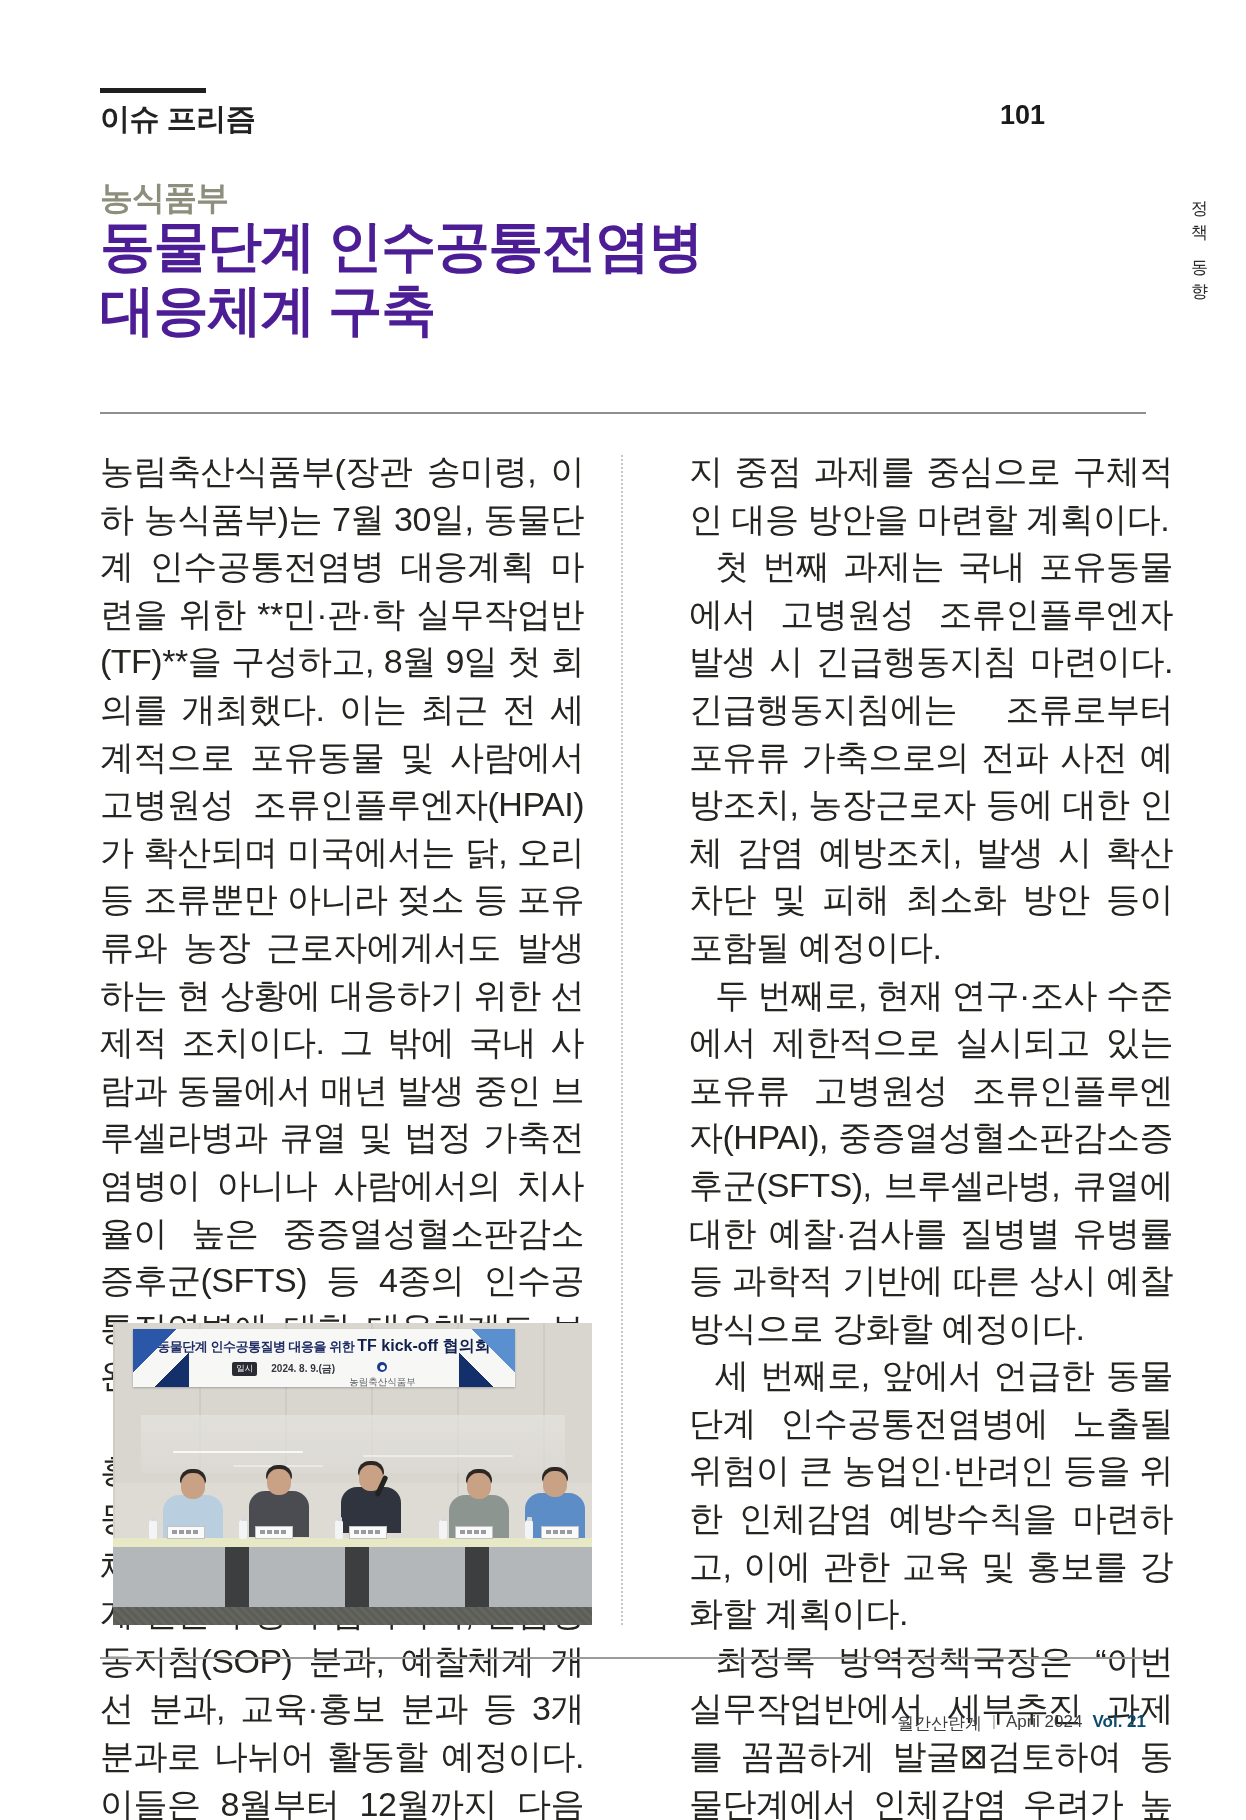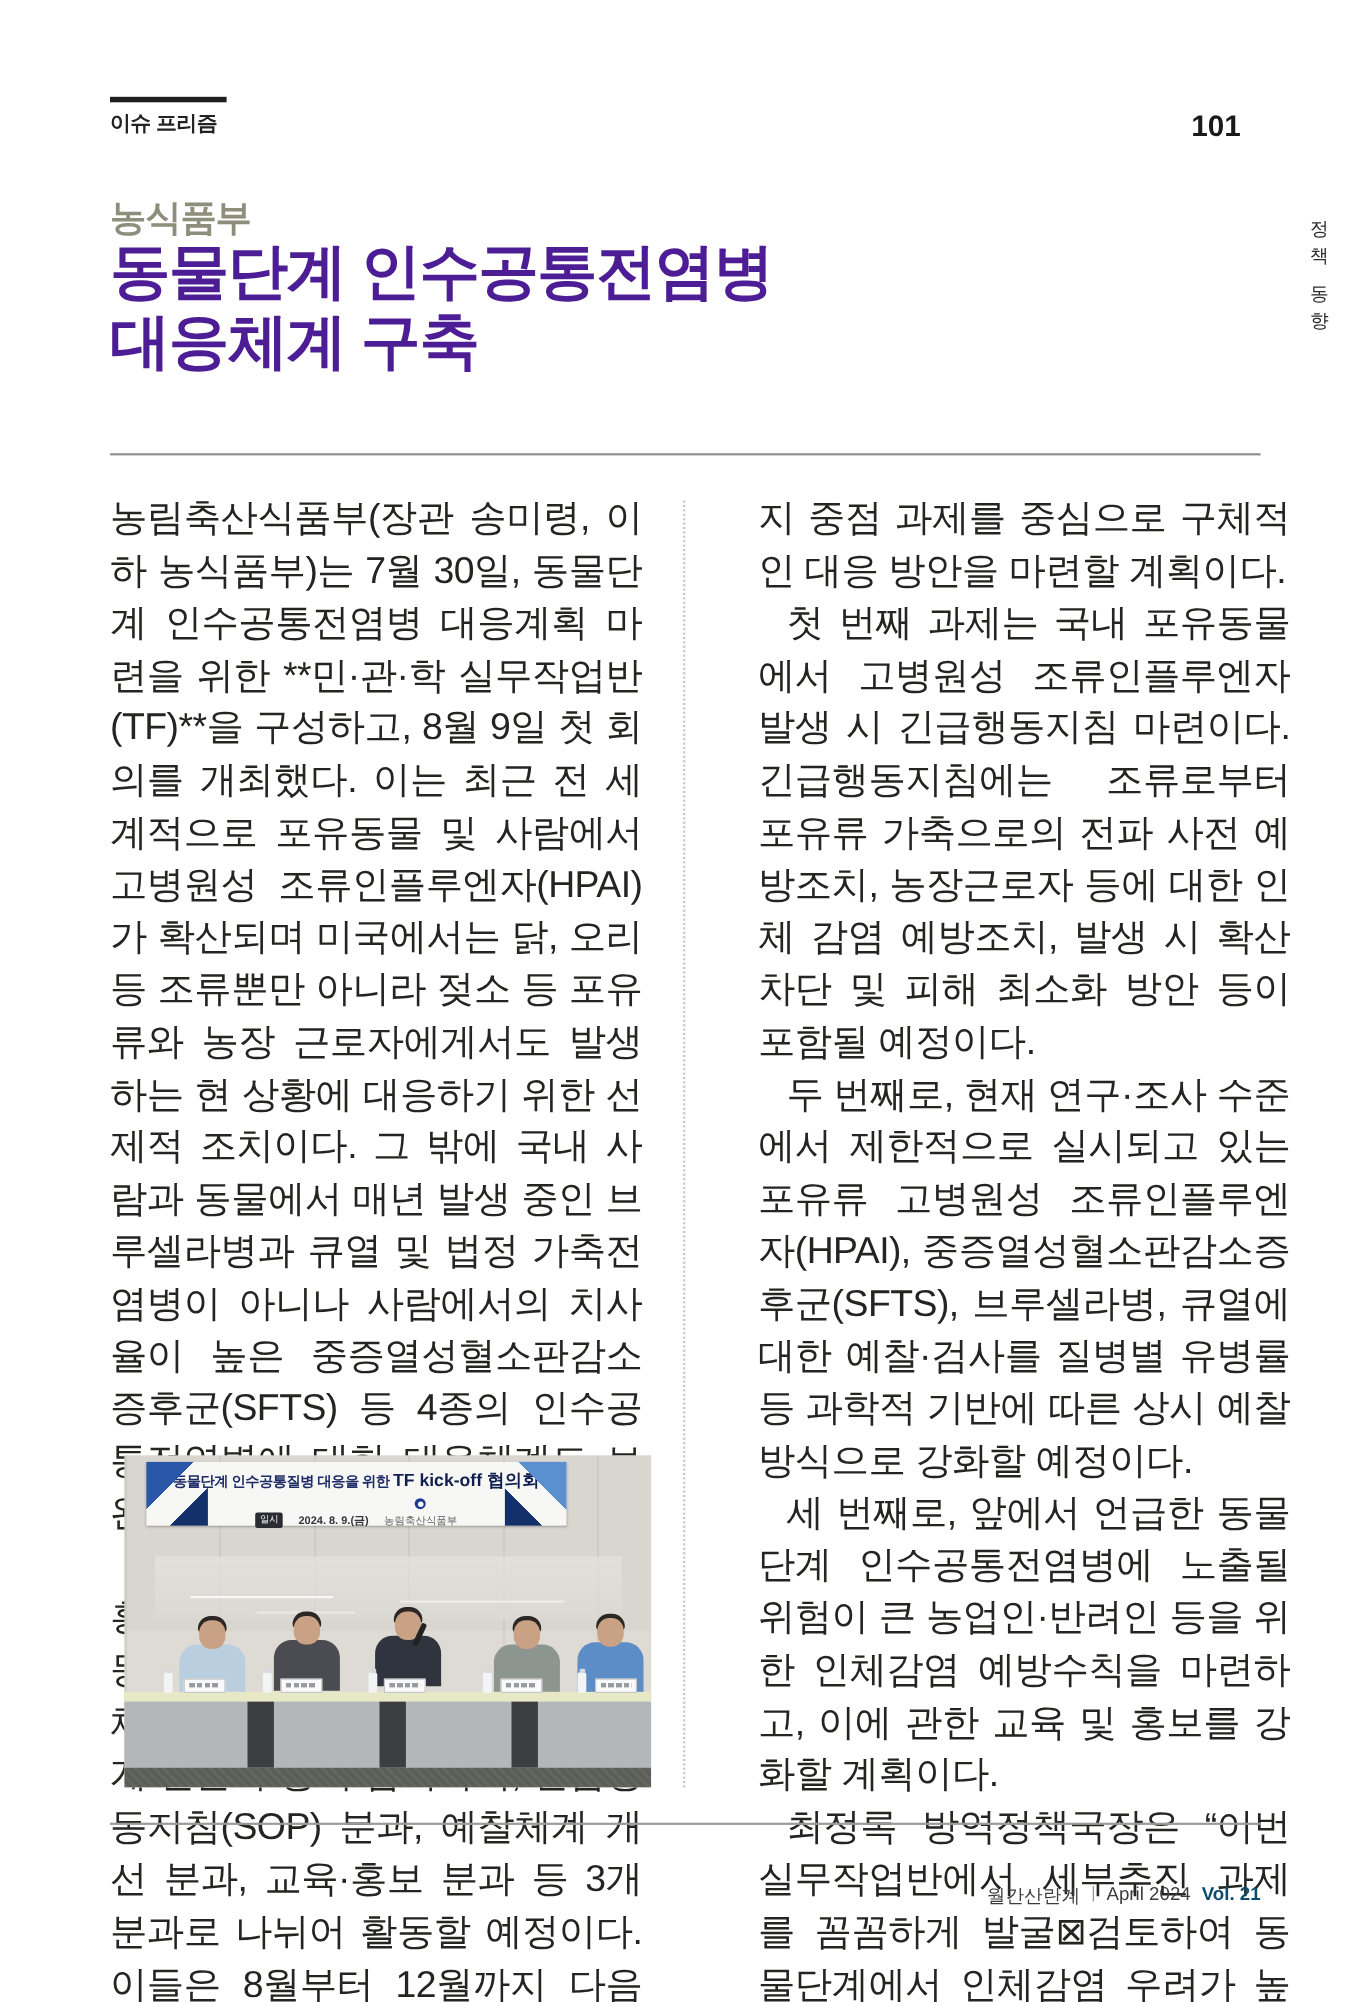--- a/index.html
+++ b/index.html
@@ -3,22 +3,22 @@
 <meta charset="utf-8">
 <style>
   html,body { margin:0; padding:0; background:#ffffff; }
   .page {
     position:relative; width:1246px; height:1820px; background:#ffffff;
     font-family:"Liberation Sans", sans-serif; overflow:hidden;
   }
 
   
   .section-bar { position:absolute; left:100px; top:88px; width:106px; height:5px; background:#1f1f1f; }
-  .section-label { position:absolute; left:100px; top:99px; font-size:19px; font-weight:bold; color:#222; letter-spacing:-0.5px; }
-  .page-number { position:absolute; left:1000px; top:100px; width:128px; text-align:right; font-size:27px; font-weight:bold; color:#1a1a1a; }
+  .section-label { position:absolute; left:100px; top:99px; font-size:30px; font-weight:bold; color:#222; letter-spacing:-0.5px; }
+  .page-number { position:absolute; left:1000px; top:100px; width:128px; font-size:27px; font-weight:bold; color:#1a1a1a; }
   .side-vertical {
     position:absolute; left:1188px; top:188px; height:260px;
     writing-mode:vertical-rl; font-size:17px; color:#2b2b2b; letter-spacing:7px;
   }
 
   
   .eyebrow { position:absolute; left:100px; top:176px; font-size:33px; font-weight:bold; color:#8d8e7c; letter-spacing:-1px; }
   .title {
     position:absolute; left:100px; top:214px; width:900px;
     font-size:55px; font-weight:800; color:#4c1d95; line-height:1.17; letter-spacing:-1.5px;
@@ -60,21 +60,21 @@
   .ph-banner {
     position:absolute; left:20px; top:6px; width:382px; height:58px; background:#f7f7f5;
     box-shadow:0 1px 2px rgba(0,0,0,0.25); text-align:center; z-index:3;
   }
   .ph-accent { position:absolute; top:0; width:56px; height:58px; }
   .ph-accent.l { left:0;  background:linear-gradient(135deg,#2a57a8 0 38%, transparent 38%), linear-gradient(315deg,#14306b 0 30%, transparent 30%); }
   .ph-accent.r { right:0; background:linear-gradient(225deg,#5a8fd0 0 38%, transparent 38%), linear-gradient(45deg,#14306b 0 30%, transparent 30%); }
   .ph-banner-title { margin-top:7px; white-space:nowrap; }
   .ph-banner-title .pre  { font-size:13px; font-weight:bold; color:#1d2c66; letter-spacing:-0.5px; }
   .ph-banner-title .emph { font-size:16px; font-weight:900; color:#101f4e; letter-spacing:0; }
-  .ph-banner-sub { margin-top:5px; display:flex; justify-content:center; align-items:flex-end; gap:14px; }
+  .ph-banner-sub { margin-top:5px; display:flex; justify-content:center; align-items:flex-start; gap:14px; }
   .ph-badge { background:#2b2b33; color:#fff; font-size:8.5px; padding:1px 4px; border-radius:2px; }
   .ph-date  { font-size:10px; font-weight:bold; color:#33353d; }
   .ph-org   { display:flex; align-items:center; gap:4px; font-size:9.5px; color:#5a5c60;flex-direction:column; }
   .ph-org-icon { width:10px; height:10px; border-radius:50%; background:#1a3c8f; position:relative; }
   .ph-org-icon::after { content:""; position:absolute; left:2.5px; top:2.5px; width:5px; height:5px; border-radius:50%; background:#fff; }
   .ph-glass {
     position:absolute; left:28px; top:92px; width:424px; height:58px;
     background:linear-gradient(#e6e4df, #dcdad4); opacity:.7;
   }
   .ph-streak { position:absolute; height:2px; background:rgba(255,255,255,0.8); border-radius:2px; }

